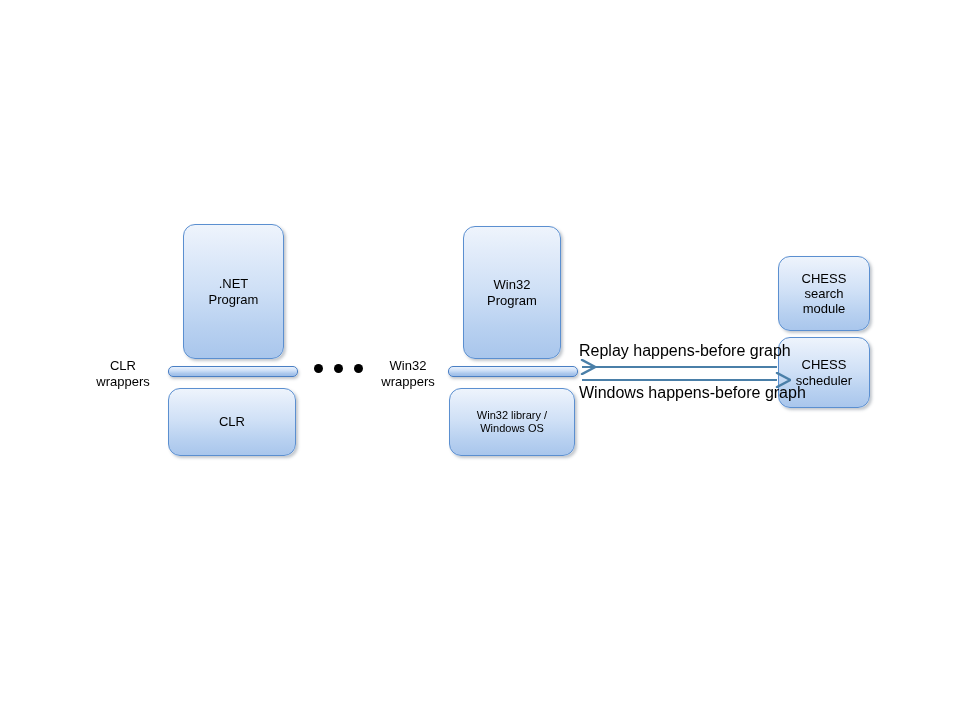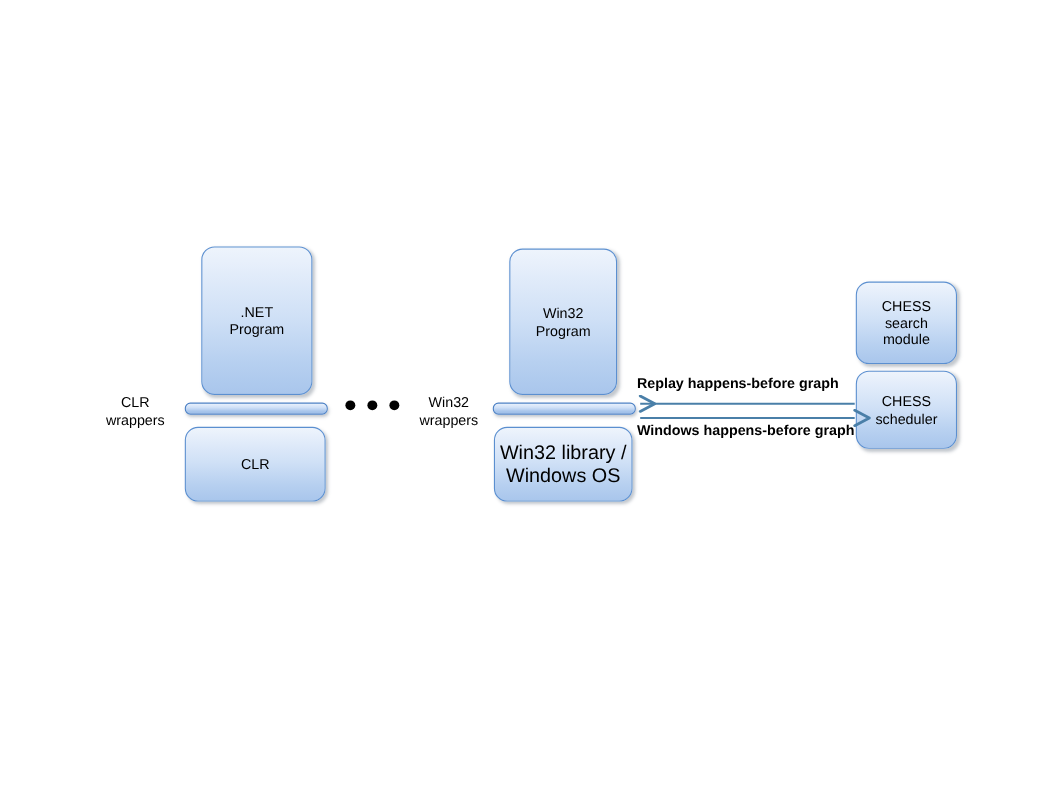--- a/index.html
+++ b/index.html
@@ -71,27 +71,26 @@
     position: absolute;
     font-size: 13px;
     line-height: 1.2;
     text-align: center;
     white-space: pre-line;
     color: #000;
     user-select: none;
   }
   .arrow-label {
     position: absolute;
-    font-size: 13px;
+    font-size: 16px;
     line-height: 1.1;
     text-align: left;
     white-space: nowrap;
     color: #000;
     user-select: none;
-    font-weight: bold;
   }
 
   
   #ellipsis {
     position: absolute;
     display: flex;
     gap: 11px;
     align-items: center;
   }
   #ellipsis .dot {
@@ -136,21 +135,21 @@
     <span class="dot"></span>
   </div>
 
   <div class="node" id="node-win32-program" style="left:447px; top:226px; width:98px; height:133px;">
     <span class="label">Win32
 Program</span>
   </div>
 
   <div class="wrapper-bar" id="bar-win32-wrappers" style="left:432px; top:366px; width:130px; height:11px;"></div>
 
-  <div class="node" id="node-win32-library" style="left:433px; top:388px; width:126px; height:68px; font-size:18px;">
+  <div class="node" id="node-win32-library" style="left:433px; top:388px; width:126px; height:68px; font-size:11px;">
     <span class="label">Win32 library /
 Windows OS</span>
   </div>
 
   <div class="text-label" id="label-win32-wrappers" style="left:348px; top:358px; width:88px;">Win32
 wrappers</div>
 
   <div class="node" id="node-chess-search-module" style="left:762px; top:256px; width:92px; height:75px;">
     <span class="label">CHESS
 search

